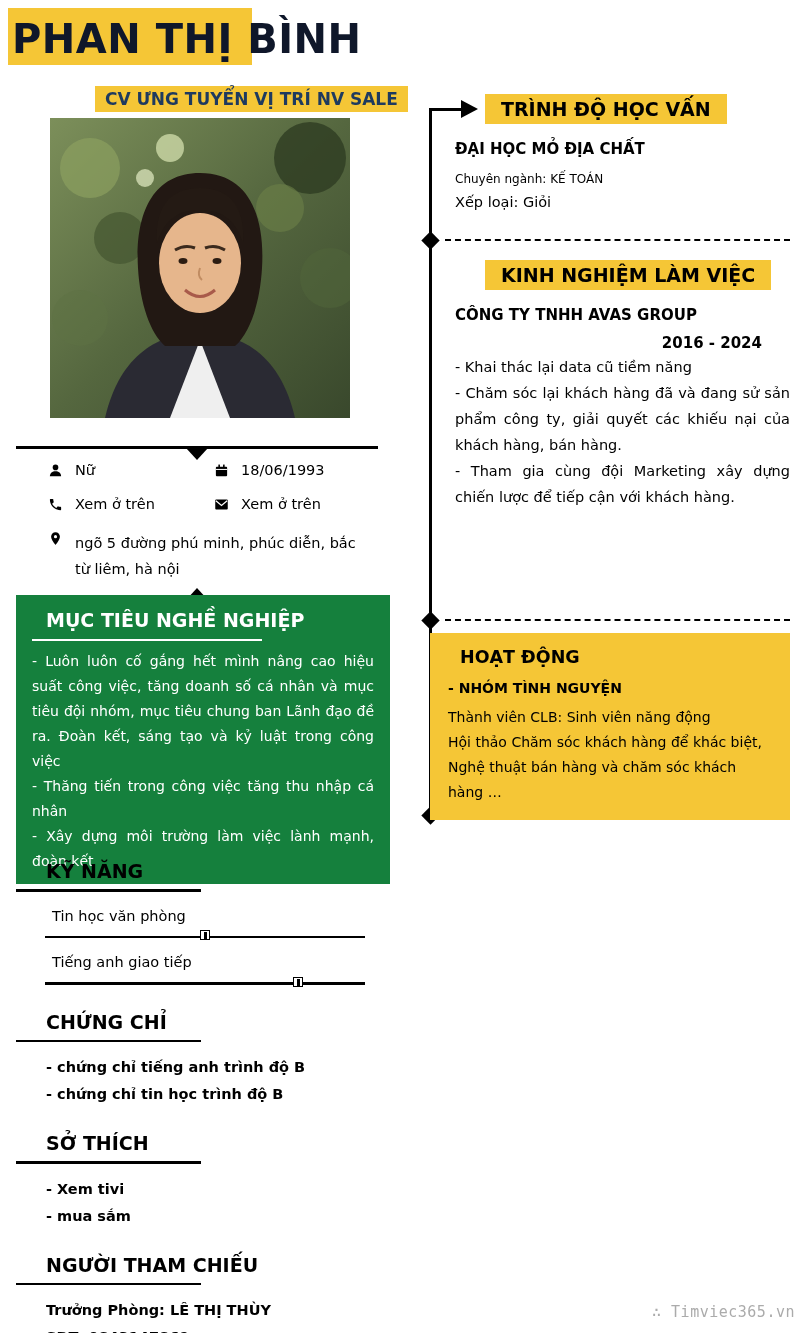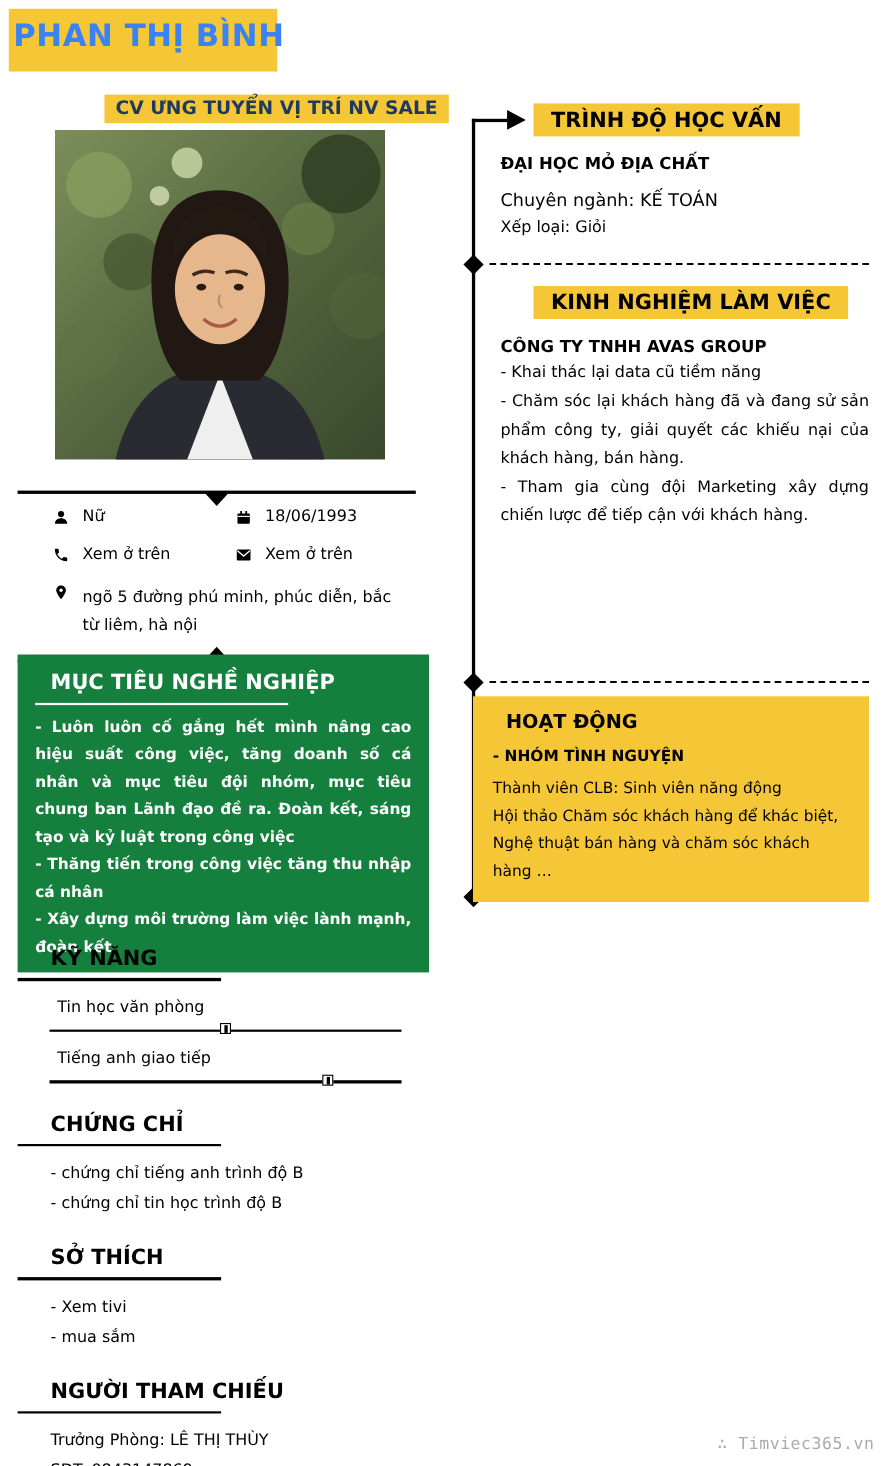--- a/index.html
+++ b/index.html
@@ -10,21 +10,21 @@
     background: #fff;
     font-family: "DejaVu Sans", "Liberation Sans", sans-serif;
     color: #000;
     overflow: hidden;
   }
 
   
   .name-hl { position: absolute; left: 8px; top: 8px; width: 244px; height: 57px; background: #F5C636; }
   .name {
     position: absolute; left: 12px; top: 16px; margin: 0;
-    font-size: 28px; font-weight: 800; letter-spacing: 0.5px; color: #3b82f6;
+    font-size: 40px; font-weight: 800; letter-spacing: 0.5px; color: #0f172a;
   }
   .subtitle {
     position: absolute; left: 95px; top: 86px;
     background: #F5C636; color: #1E3A5F;
     font-size: 17px; font-weight: 600;
     padding: 3px 10px; white-space: nowrap;
   }
 
   
   .photo { position: absolute; left: 50px; top: 118px; width: 300px; height: 300px; overflow: hidden; }
@@ -47,27 +47,27 @@
   .i-email  { left: 198px; top: 50px; }
   .i-address{ left: 32px; top: 84px; width: 318px; line-height: 26px; }
 
   
   .objective {
     position: absolute; left: 16px; top: 595px; width: 374px; min-height: 258px;
     background: #15803d; color: #fff; padding: 12px 16px 10px 16px;
   }
   .objective h2 { margin: 2px 0 0 14px; font-size: 19px; font-weight: bold; }
   .obj-rule { width: 230px; height: 2px; background: #fff; margin: 8px 0 8px 0; }
-  .objective p { margin: 0; font-size: 14px; line-height: 25px; text-align: justify; font-weight: bold; }
+  .objective p { margin: 0; font-size: 14px; line-height: 25px; text-align: justify; }
 
   
   .left-stack { position: absolute; left: 16px; top: 860px; width: 374px; }
   .sec-title { margin: 0 0 0 30px; font-size: 19px; font-weight: bold; }
   .sec-rule  { width: 185px; height: 2.5px; background: #000; margin-top: 7px; }
-  .sec-items { margin: 12px 0 0 30px; font-size: 14.5px; line-height: 27px; }
+  .sec-items { margin: 12px 0 0 30px; font-size: 14.5px; line-height: 27px; font-weight: bold; }
   .gap-26 { margin-top: 26px; }
   .gap-24 { margin-top: 24px; }
 
   .skills-list { margin-top: 16px; }
   .skill { margin-bottom: 16px; }
   .skill-label { margin-left: 36px; font-size: 14.5px; }
   .skill-bar { position: relative; margin: 12px 0 0 29px; width: 320px; height: 2.5px; background: #000; }
   .skill-handle {
     position: absolute; top: -5.5px; width: 10px; height: 10px;
     background: #fff; border: 1.5px solid #000; transform: translateX(-50%);
@@ -88,21 +88,21 @@
   .dash2 { top: 619px; }
   .dash3 { top: 814px; }
 
   
   .r-heading {
     display: inline-block; background: #F5C636; color: #000;
     font-size: 19px; font-weight: bold; padding: 4px 16px; margin: 0 0 0 30px;
   }
   .edu-block { position: absolute; left: 455px; top: 94px; width: 335px; }
   .edu-school { margin-top: 16px; font-size: 15px; font-weight: bold; }
-  .edu-line { margin-top: 14px; font-size: 16px; }
+  .edu-line { margin-top: 14px; font-size: 12px; }
   .edu-line2 { margin-top: 8px; font-size: 14.5px; }
 
   .exp-block { position: absolute; left: 455px; top: 260px; width: 335px; }
   .exp-company { margin-top: 16px; font-size: 15px; font-weight: bold; }
   .exp-period { margin-top: 10px; font-size: 15px; font-weight: bold; text-align: right; padding-right: 28px; }
   .exp-role { margin-top: 11px; font-size: 14.5px; }
   .exp-duties { margin-top: 2px; }
   .exp-duties p { margin: 0; font-size: 14.5px; line-height: 26px; text-align: justify; }
 
   .act-box {
@@ -293,20 +293,21 @@
   <section class="edu-block">
     <h2 class="r-heading">TRÌNH ĐỘ HỌC VẤN</h2>
     <div class="edu-school">ĐẠI HỌC MỎ ĐỊA CHẤT</div>
     <div class="edu-line">Chuyên ngành: KẾ TOÁN</div>
     <div class="edu-line2">Xếp loại: Giỏi</div>
   </section>
 
   <section class="exp-block">
     <h2 class="r-heading">KINH NGHIỆM LÀM VIỆC</h2>
     <div class="exp-company">CÔNG TY TNHH AVAS GROUP</div>
+    <div class="exp-period">2016 - 2024</div>
     <div class="exp-duties">
       <p>- Khai thác lại data cũ tiềm năng</p>
       <p>- Chăm sóc lại khách hàng đã và đang sử sản phẩm công ty, giải quyết các khiếu nại của khách hàng, bán hàng.</p>
       <p>- Tham gia cùng đội Marketing xây dựng chiến lược để tiếp cận với khách hàng.</p>
     </div>
   </section>
 
   <section class="act-box">
     <h2 class="act-title">HOẠT ĐỘNG</h2>
     <div class="act-group">- NHÓM TÌNH NGUYỆN</div>

